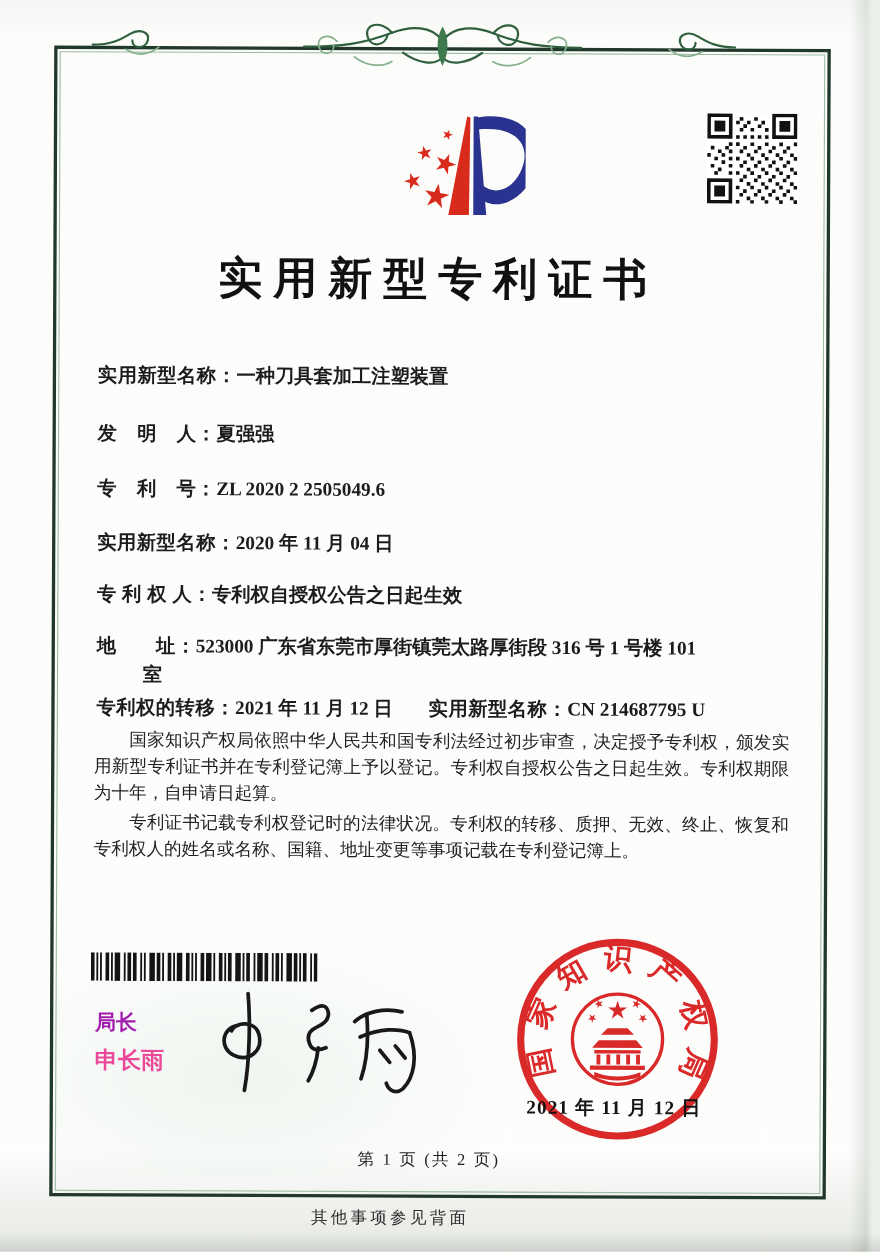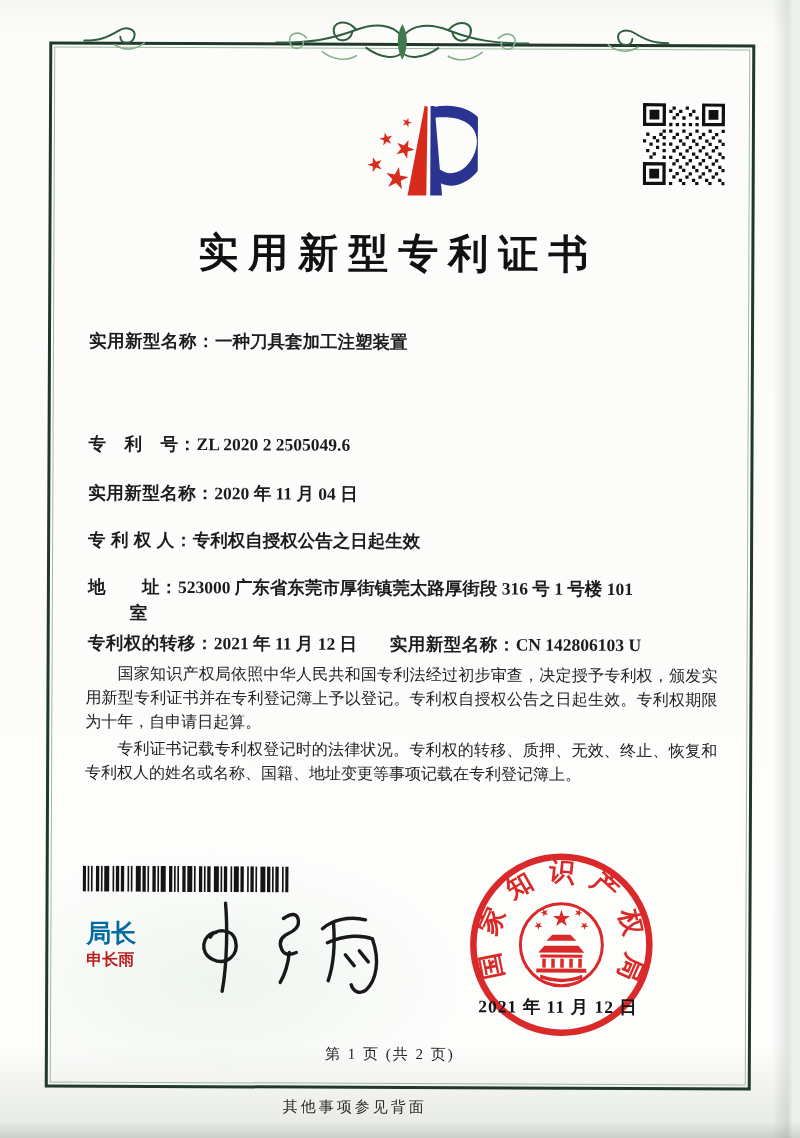--- a/index.html
+++ b/index.html
@@ -35,23 +35,23 @@
   .row-address{top:576px;} .addr-line2{position:absolute;left:130px;top:602px;
     font-size:17.5px;font-weight:600;}
   .row-grant{top:632px;}
   .grant-no{position:absolute;left:302px;top:0;}
   .paras{position:absolute;left:86px;top:663px;width:632px;font-size:16px;
     line-height:24px;color:#222;text-align:justify;}
   .paras p{margin:0;text-indent:2em;}
   .paras p + p{margin-top:3px;}
   .barcode{position:absolute;left:84px;top:867px;width:206px;height:26px;}
   .director-title{position:absolute;left:88px;top:918px;font-family:"Liberation Sans","DejaVu Sans",sans-serif;
-    font-size:25px;font-weight:600;color:#0369a1;}
+    font-size:19px;font-weight:600;color:#a21caf;}
   .director-name{position:absolute;left:88px;top:951px;font-family:"Liberation Sans","DejaVu Sans",sans-serif;
-    font-size:16px;font-weight:600;color:#b91c1c;}
+    font-size:21px;font-weight:600;color:#ec4899;}
   .signature{position:absolute;left:190px;top:893px;width:205px;height:108px;}
   .seal{position:absolute;left:458px;top:848px;width:210px;height:196px;opacity:0.95;}
   .seal-date{position:absolute;left:455px;top:994px;width:210px;text-align:center;
     font-size:17.5px;font-weight:700;color:#141414;z-index:5;letter-spacing:1px;}
   .page-info{position:absolute;left:47px;top:1045px;width:690px;text-align:center;
     font-size:15px;color:#1e1e1e;letter-spacing:2px;}
   .back-note{position:absolute;left:47px;top:1098px;width:620px;text-align:center;
     font-size:15px;color:#2a2a2a;letter-spacing:3px;}
 </style>
 </head>
@@ -128,37 +128,40 @@
       M8 20h1v1h-1z M10 21h1v1h-1z M12 20h1v1h-1z M14 21h1v1h-1z M16 20h1v1h-1z M18 21h1v1h-1z M20 20h1v1h-1z M22 21h1v1h-1z M24 20h1v1h-1z
       M9 22h1v1h-1z M11 23h1v1h-1z M13 22h1v1h-1z M15 23h1v1h-1z M17 22h1v1h-1z M19 23h1v1h-1z M21 22h1v1h-1z M23 23h1v1h-1z M24 24h1v1h-1z
       M8 24h1v1h-1z M12 24h1v1h-1z M16 24h1v1h-1z M20 24h1v1h-1z"></path>
   </svg>
 
   <div class="title">实用新型专利证书</div>
 
   <div class="row row-name">
     <span class="lbl">实用新型名称：</span><span>一种刀具套加工注塑装置</span>
   </div>
+  <div class="row row-inventor">
+    <span class="lbl">发　明　人：</span><span>夏强强</span>
+  </div>
   <div class="row row-patent">
     <span class="lbl">专　利　号：</span><span>ZL 2020 2 2505049.6</span>
   </div>
   <div class="row row-filing">
     <span class="lbl">实用新型名称：</span><span>2020 年 11 月 04 日</span>
   </div>
   <div class="row row-patentee">
     <span class="lbl">专 利 权 人：</span><span>专利权自授权公告之日起生效</span>
   </div>
   <div class="row row-address">
     <span class="lbl">地　　址：</span><span>523000 广东省东莞市厚街镇莞太路厚街段 316 号 1 号楼 101</span>
   </div>
   <div class="addr-line2">室</div>
   <div class="row row-grant">
     <span class="lbl">专利权的转移：</span><span>2021 年 11 月 12 日</span>
     <span class="grant-no">
-      <span class="lbl">实用新型名称：</span><span>CN 142806103 U</span>
+      <span class="lbl">实用新型名称：</span><span>CN 214687795 U</span>
     </span>
   </div>
 
   <div class="paras">
     <p>国家知识产权局依照中华人民共和国专利法经过初步审查，决定授予专利权，颁发实用新型专利证书并在专利登记簿上予以登记。专利权自授权公告之日起生效。专利权期限为十年，自申请日起算。</p>
     <p>专利证书记载专利权登记时的法律状况。专利权的转移、质押、无效、终止、恢复和专利权人的姓名或名称、国籍、地址变更等事项记载在专利登记簿上。</p>
   </div>
 
   <svg class="barcode" viewBox="0 0 124 24" preserveAspectRatio="none">
     <path fill="#141414" d="M0 0h2v24h-2z M3 0h1v24h-1z M5 0h1v24h-1z M8 0h2v24h-2z M11 0h1v24h-1z M13 0h3v24h-3z M18 0h1v24h-1z M20 0h2v24h-2z M23 0h2v24h-2z M27 0h1v24h-1z M29 0h1v24h-1z M32 0h3v24h-3z M36 0h2v24h-2z M39 0h1v24h-1z M42 0h2v24h-2z M45 0h1v24h-1z M47 0h3v24h-3z M52 0h2v24h-2z M55 0h1v24h-1z M57 0h1v24h-1z M60 0h2v24h-2z M63 0h3v24h-3z M67 0h1v24h-1z M70 0h2v24h-2z M73 0h1v24h-1z M75 0h2v24h-2z M79 0h3v24h-3z M83 0h1v24h-1z M85 0h2v24h-2z M89 0h1v24h-1z M91 0h3v24h-3z M95 0h2v24h-2z M99 0h1v24h-1z M101 0h2v24h-2z M104 0h1v24h-1z M107 0h3v24h-3z M111 0h2v24h-2z M114 0h1v24h-1z M116 0h2v24h-2z M120 0h1v24h-1z M122 0h2v24h-2z"></path>

